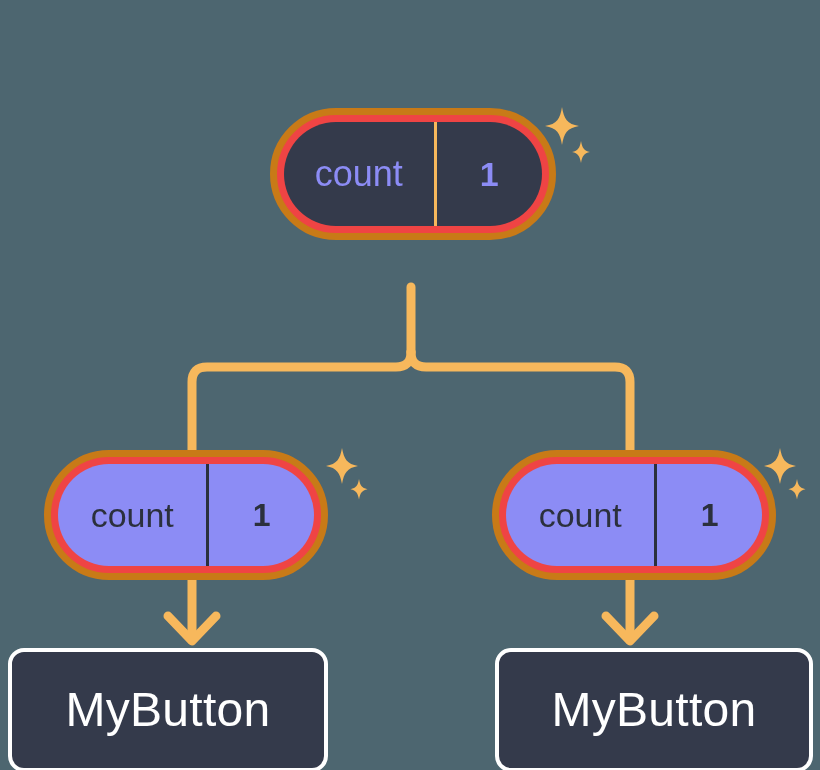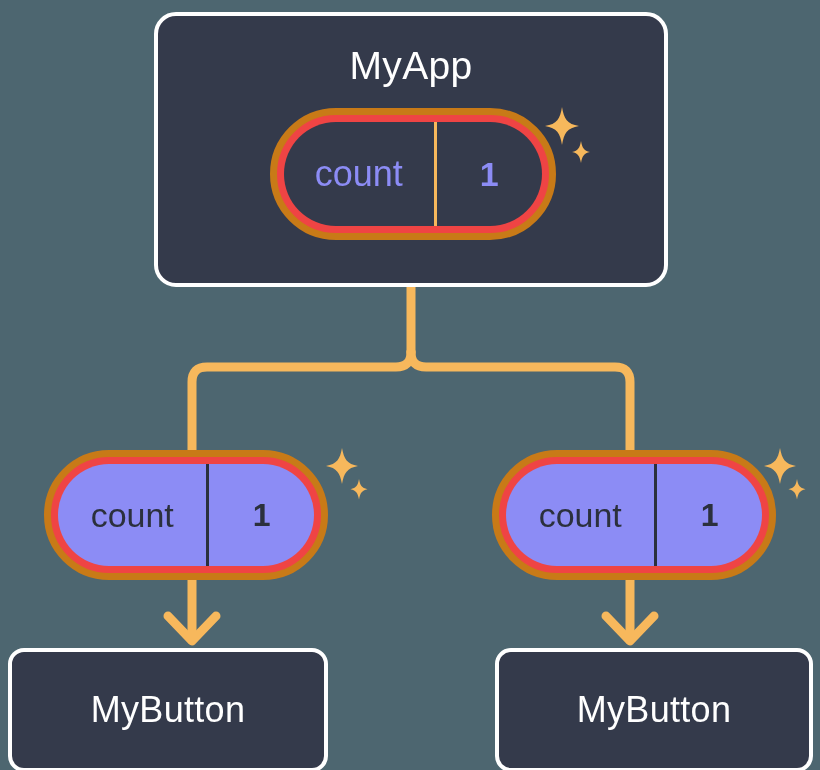--- a/index.html
+++ b/index.html
@@ -62,21 +62,21 @@
   .node-box.leaf {
     width: 320px;
     height: 124px;
     align-items: center;
     border-radius: 16px;
   }
   .node-box.leaf.left  { left: 8px;   top: 648px; }
   .node-box.leaf.right { left: 495px; top: 648px; width: 318px; }
   .leaf-title {
     color: #ffffff;
-    font-size: 36px;
+    font-size: 48px;
     line-height: 1;
     letter-spacing: 0.3px;
   }
 
   
   .pill-wrap {
     position: absolute;
     z-index: 4;
   }
   .pill {
@@ -145,23 +145,20 @@
       <path d="M411,287 L411,352"></path>
 
       <path d="M411,352 Q411,367 396,367 L207,367 Q192,367 192,382 L192,470"></path>
       <path d="M411,352 Q411,367 426,367 L615,367 Q630,367 630,382 L630,470"></path>
 
       <path d="M192,560 L192,640"></path>
       <path d="M630,560 L630,640"></path>
     </g>
   </svg>
 
-  <div class="node-box app">
-    <div class="node-title">MyApp</div>
-  </div>
 
   <div class="pill-wrap app-pill">
     <div class="pill dark">
       <div class="pill-inner">
         <div class="pill-cell key">
           <span class="pill-key-text">count</span>
         </div>
         <div class="pill-cell val">
           <span class="pill-val-text">1</span>
         </div>

